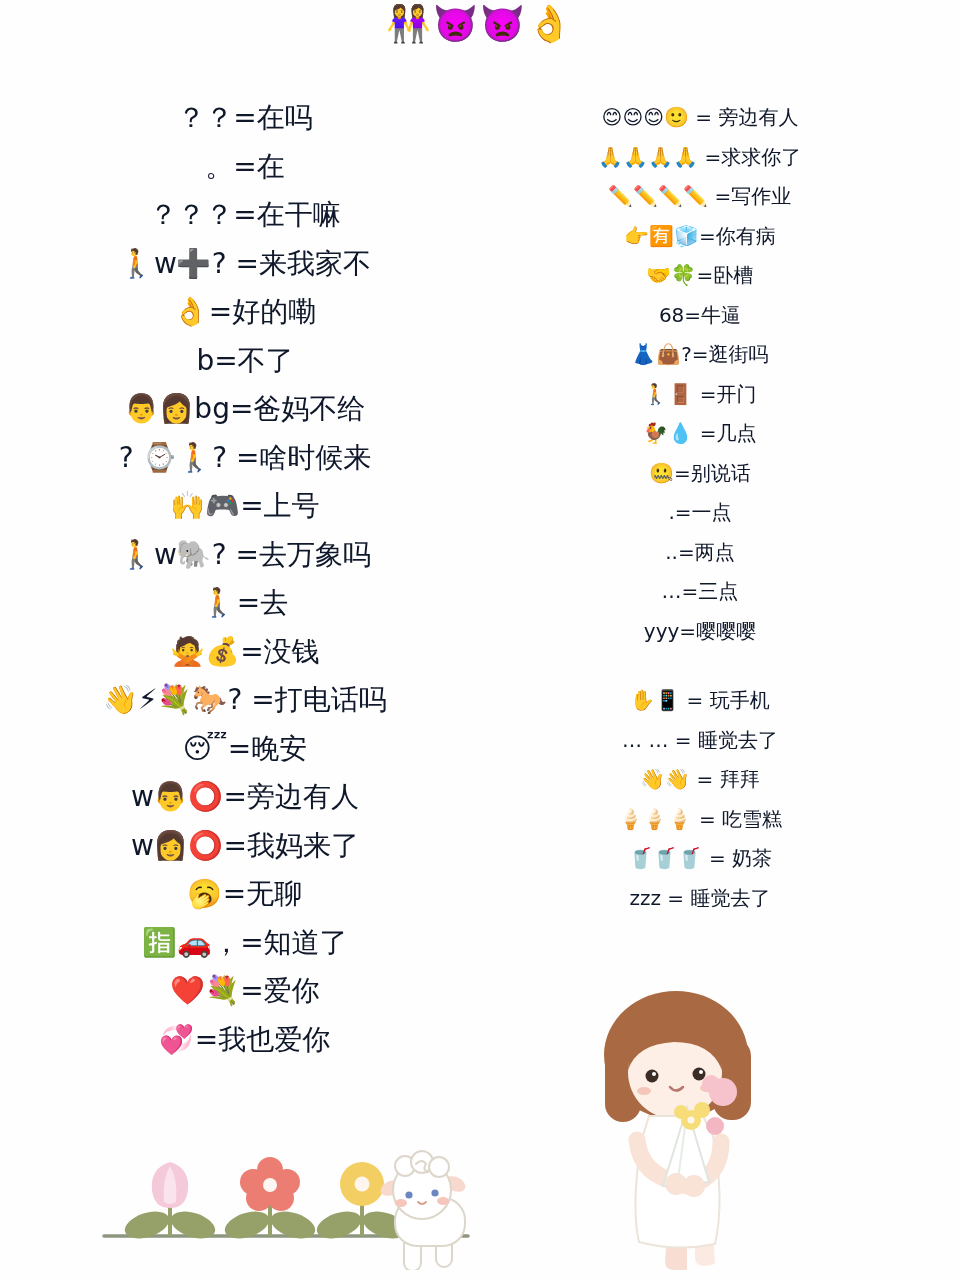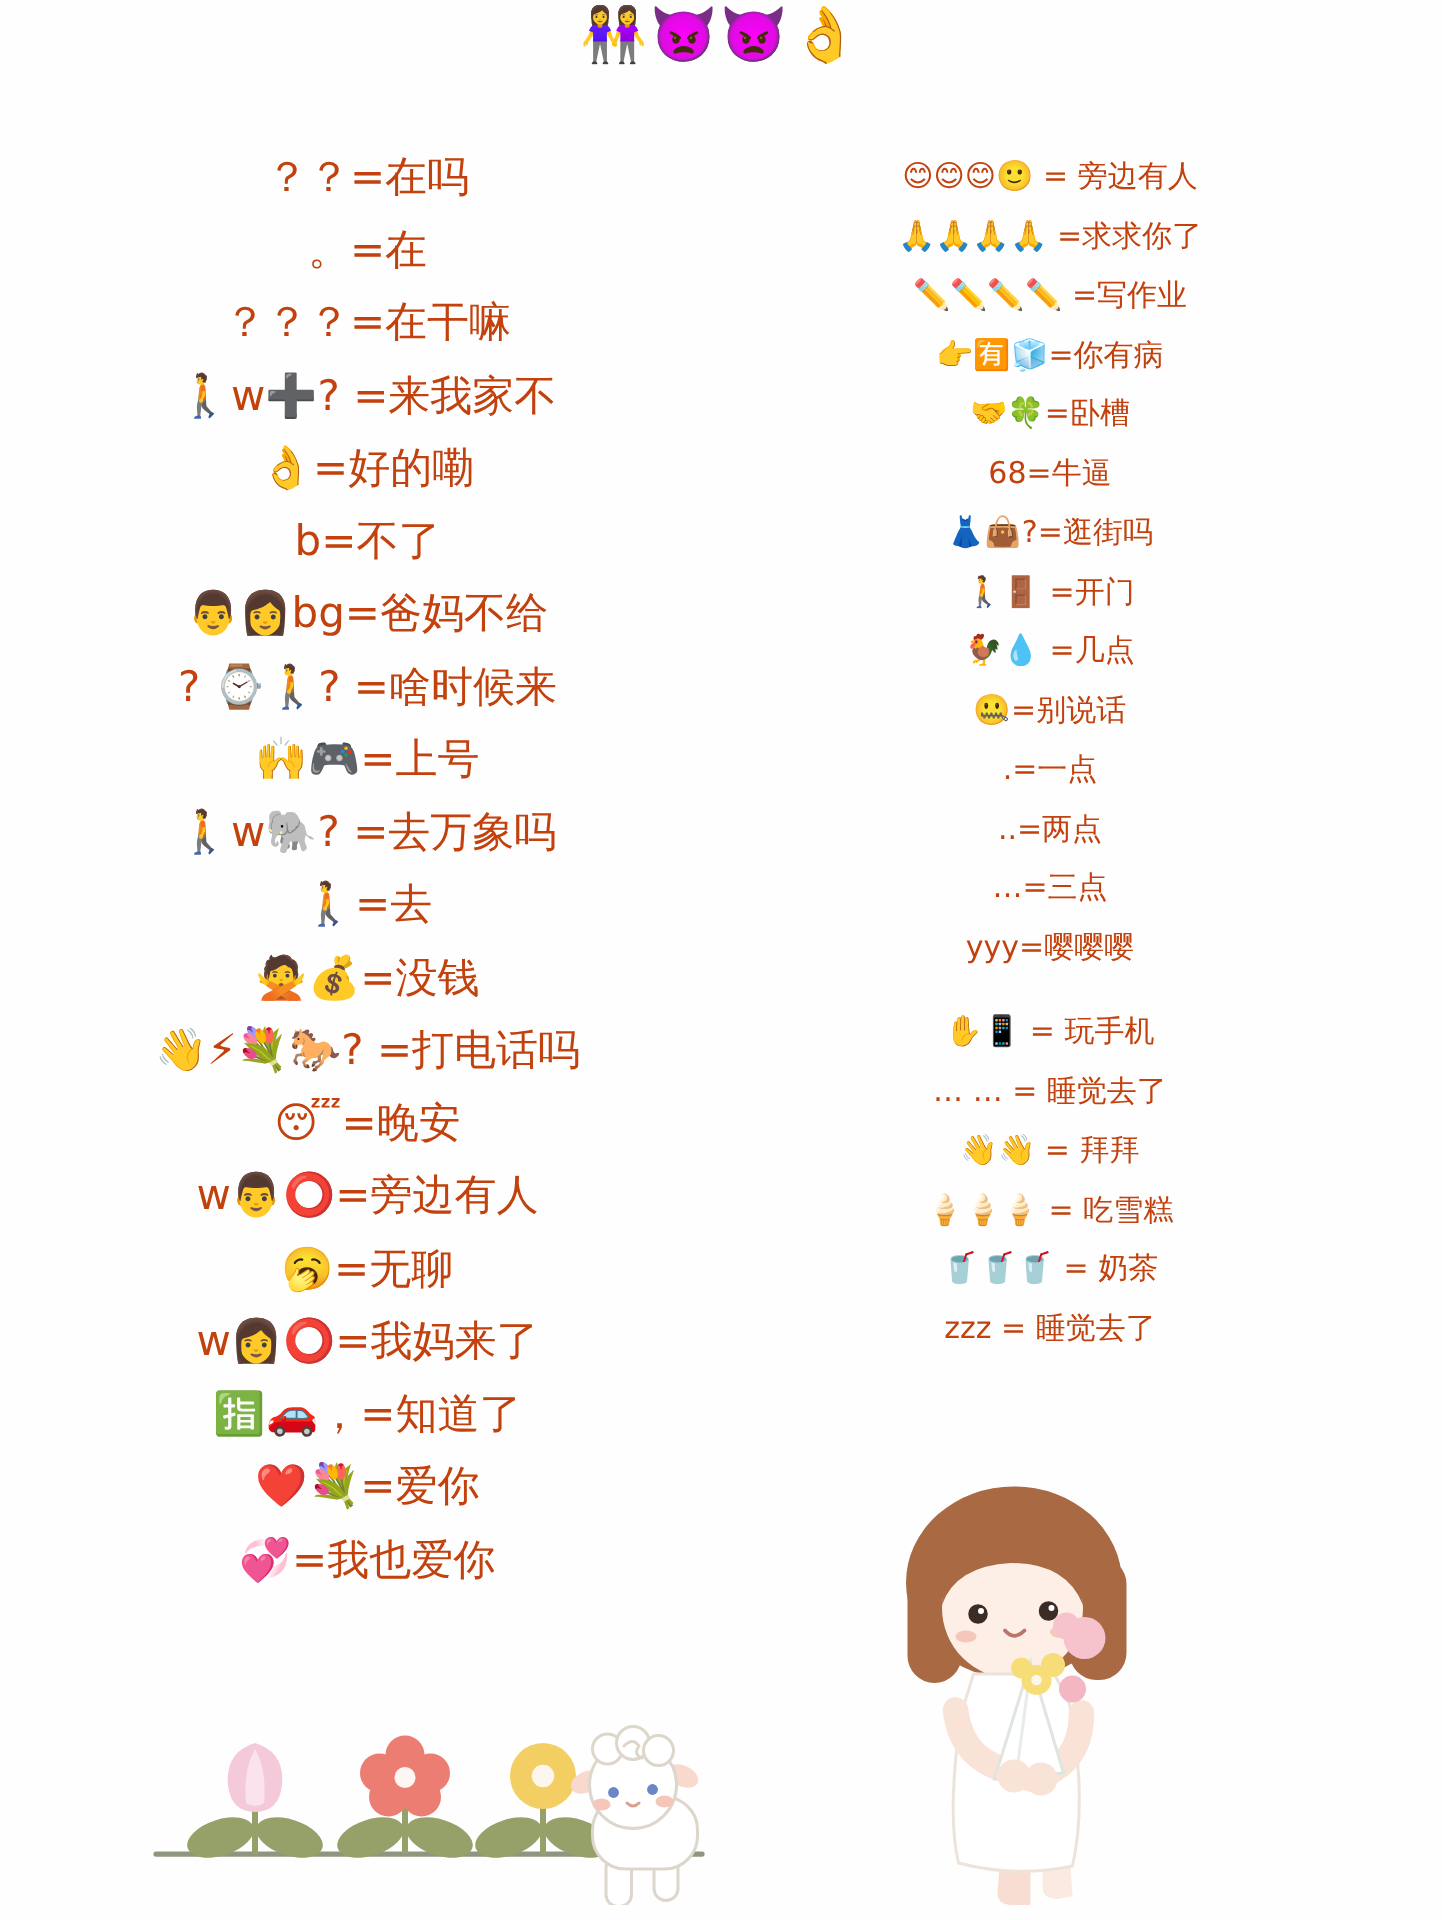--- a/index.html
+++ b/index.html
@@ -19,21 +19,21 @@
     left: 0;
     width: 100%;
     text-align: center;
     font-size: 36px;
     line-height: 44px;
     letter-spacing: 2px;
     color: #8d9096;
   }
   .col {
     position: absolute;
-    color: #c2410c;
+    color: #0f172a;
     text-align: center;
   }
   .col-left {
     left: 20px;
     top: 94px;
     width: 450px;
   }
   .col-right {
     left: 480px;
     top: 98px;
@@ -42,21 +42,21 @@
   .col-left .line {
     font-size: 28px;
     line-height: 48.5px;
     white-space: nowrap;
   }
   .col-right .line {
     font-size: 20px;
     line-height: 39.5px;
     white-space: nowrap;
   }
-  .col-right .line.gap-above { margin-top: 17px; }
+  .col-right .line.gap-above { margin-top: 30px; }
   .decor { position: absolute; }
   .decor-garden { left: 90px; top: 1140px; }
   .decor-girl  { left: 575px; top: 980px; }
 </style>
 </head>
 <body>
 
 <div class="page">
 
   <div class="title">👭👿👿👌</div>
@@ -70,22 +70,22 @@
     <div class="line">b=不了</div>
     <div class="line">👨👩bg=爸妈不给</div>
     <div class="line">? ⌚🚶? =啥时候来</div>
     <div class="line">🙌🎮=上号</div>
     <div class="line">🚶w🐘? =去万象吗</div>
     <div class="line">🚶=去</div>
     <div class="line">🙅💰=没钱</div>
     <div class="line">👋⚡💐🐎? =打电话吗</div>
     <div class="line">😴=晚安</div>
     <div class="line">w👨⭕=旁边有人</div>
+    <div class="line">w👩⭕=我妈来了</div>
     <div class="line">🥱=无聊</div>
-    <div class="line">w👩⭕=我妈来了</div>
     <div class="line">🈯🚗，=知道了</div>
     <div class="line">❤️💐=爱你</div>
     <div class="line">💞=我也爱你</div>
   </div>
 
   <div class="col col-right">
     <div class="line">😊😊😊🙂 = 旁边有人</div>
     <div class="line">🙏🙏🙏🙏 =求求你了</div>
     <div class="line">✏️✏️✏️✏️ =写作业</div>
     <div class="line">👉🈶🧊=你有病</div>

